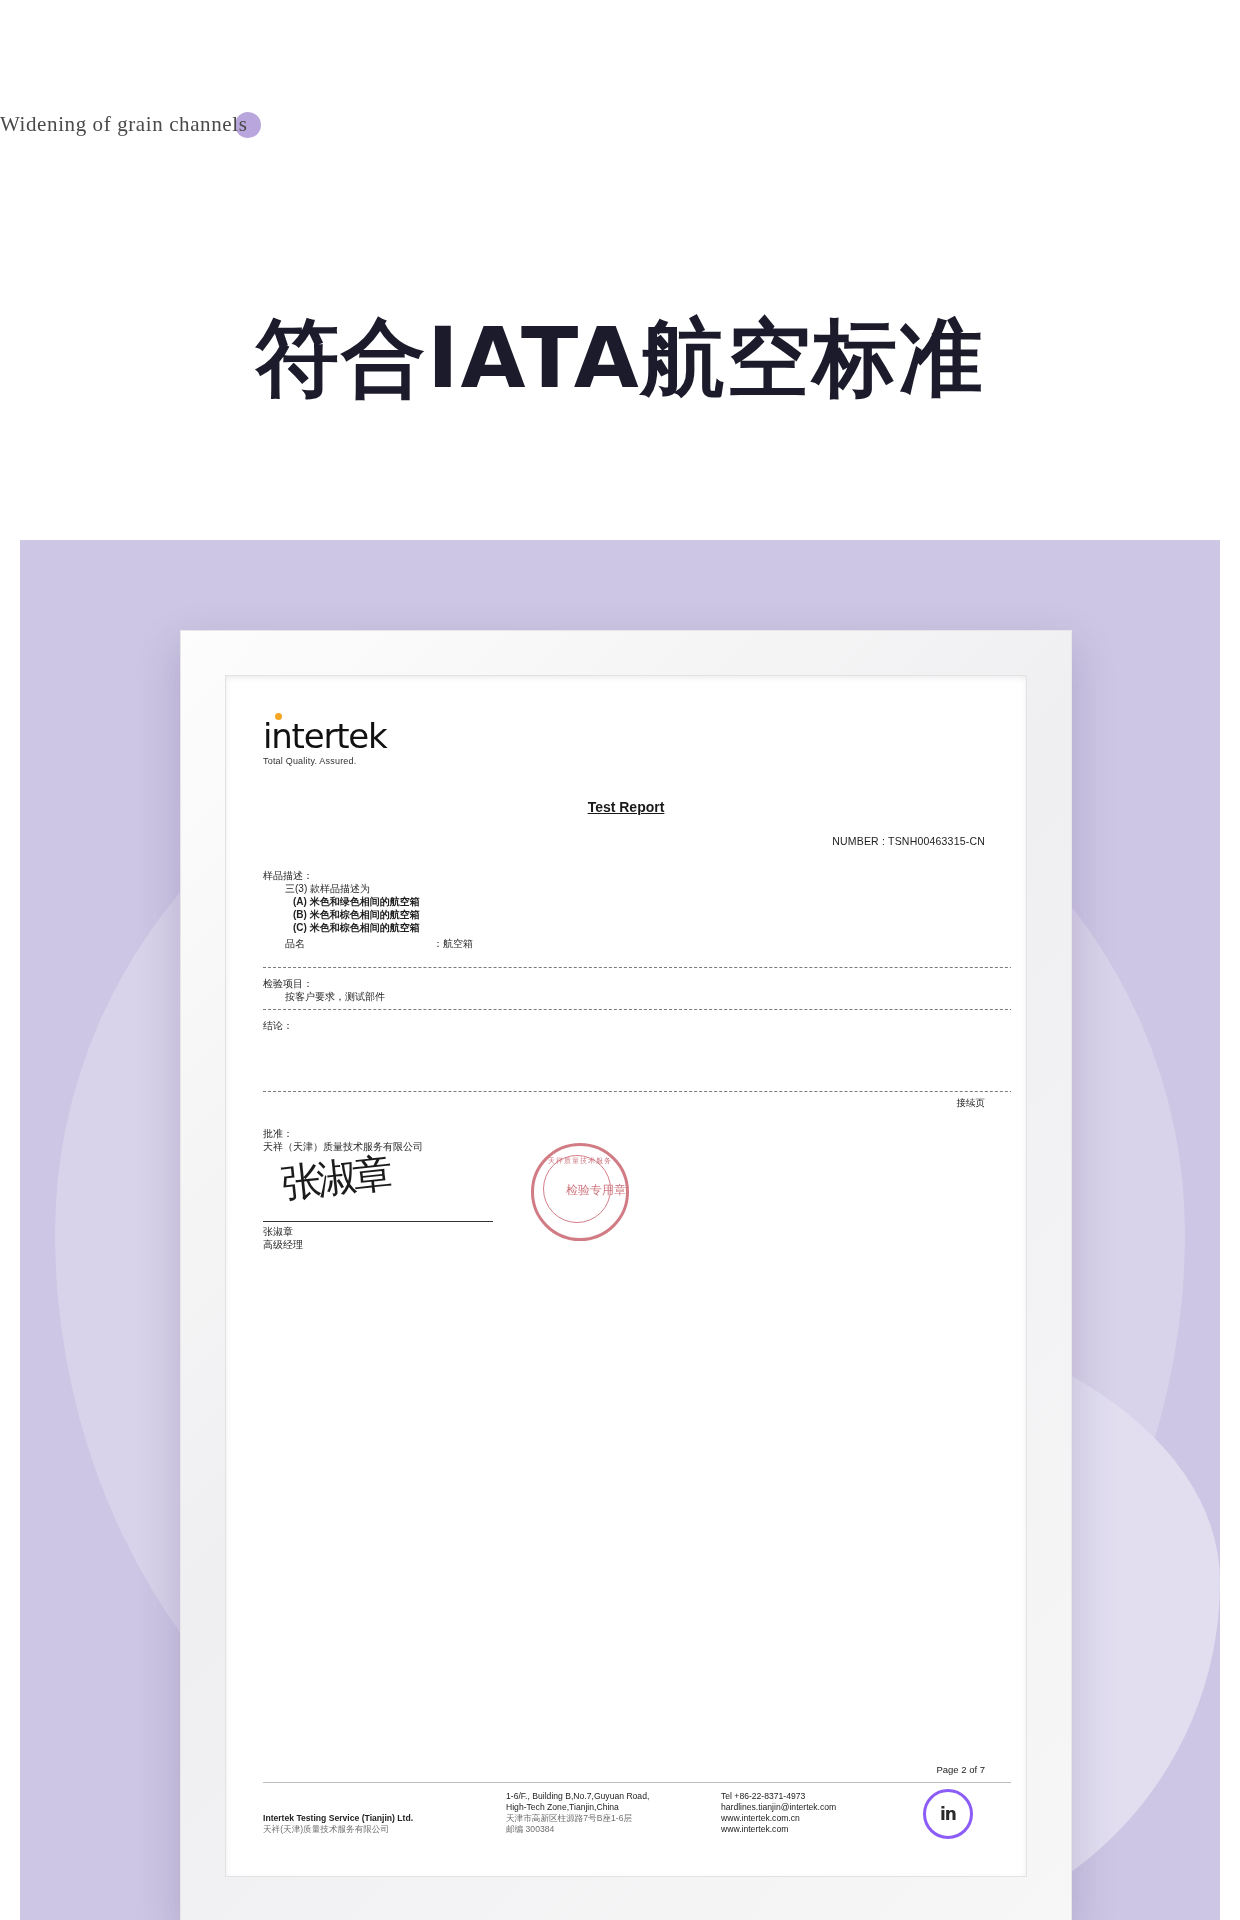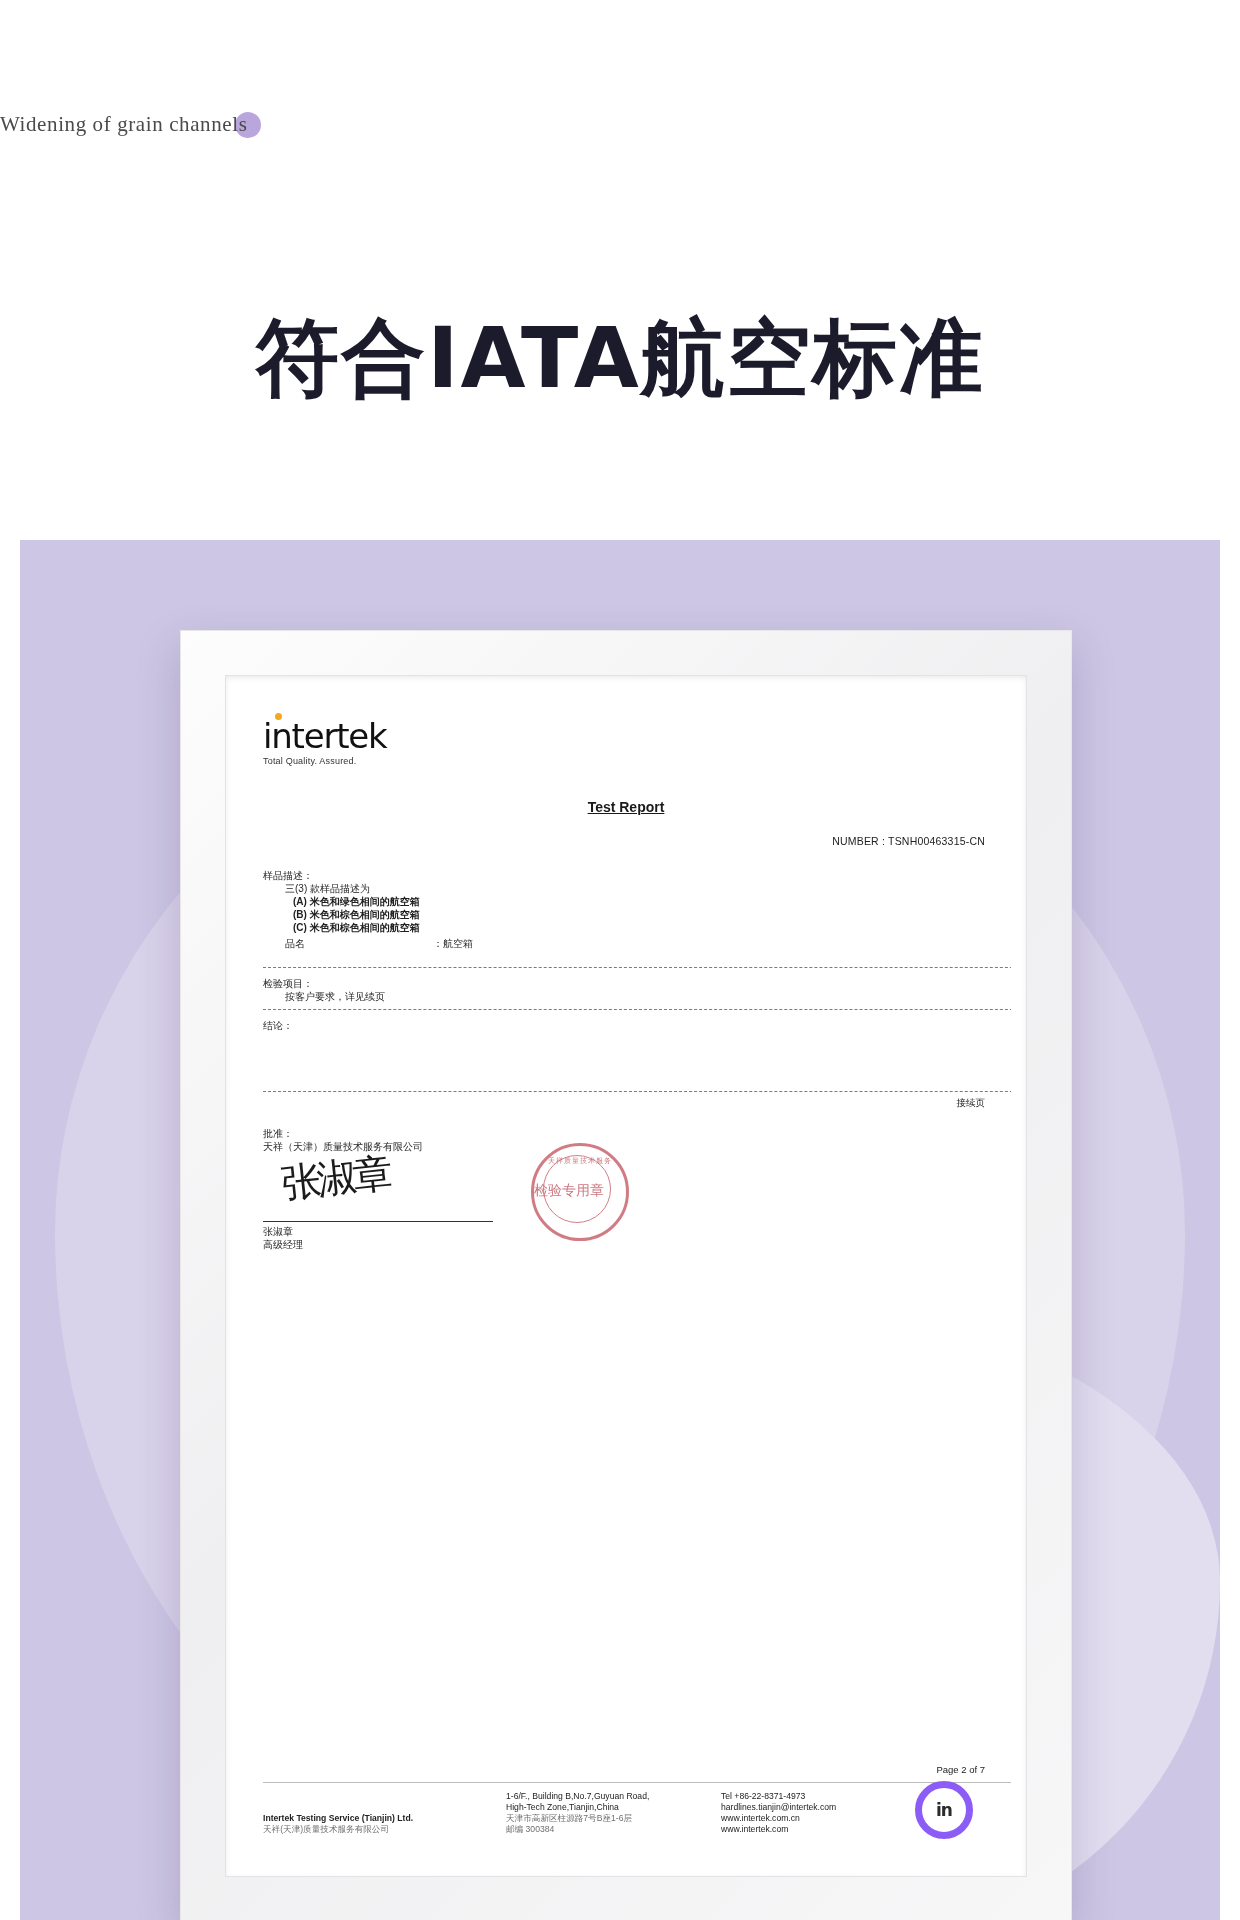--- a/index.html
+++ b/index.html
@@ -245,22 +245,22 @@
     position: absolute;
     left: 9px; top: 9px;
     width: 66px; height: 66px;
     border-radius: 50%;
     border: 1px solid #c04a57;
   }
   .stamp-text {
     position: absolute;
     left: 0; top: 36px;
     width: 92px;
-    text-align: left;
-    font-size: 14px;
+    text-align: right;
+    font-size: 12px;
     color: #b8424f;
     font-family: "DejaVu Sans", sans-serif;
   }
   .stamp-arc {
     position: absolute;
     left: 0; top: 10px;
     width: 92px;
     text-align: center;
     font-size: 7px;
     color: #b8424f;
@@ -287,21 +287,21 @@
   .foot-b { left: 265px; width: 210px; }
   .foot-c { left: 480px; width: 220px; }
   .foot-a .cn { color: #6f6f6f; }
   .foot-badge {
     position: absolute;
     right: 38px;
     bottom: 22px;
     width: 44px;
     height: 44px;
     border-radius: 50%;
-    border: 7px solid #8b5cf6;
+    border: 3px solid #8b5cf6;
     color: #2b2b2b;
     font-size: 17px;
     font-weight: bold;
     text-align: center;
     line-height: 44px;
     font-family: "DejaVu Sans", sans-serif;
     letter-spacing: -1px;
   }
   .page-no {
     position: absolute;
@@ -356,21 +356,21 @@
 
       <div class="sec" style="top:246px; width:790px;">
         <span class="indent-1">品名</span>
         <span style="position:absolute; left:170px;">：航空箱</span>
       </div>
 
       <div class="rule" style="top:276px;"></div>
 
       <div class="sec" style="top:286px;">
         <div>检验项目：</div>
-        <div class="indent-1">按客户要求，详见续页</div>
+        <div class="indent-1">按客户要求，测试部件</div>
       </div>
 
       <div class="rule" style="top:318px;"></div>
 
       <div class="sec" style="top:328px;">结论：</div>
 
 
       <div class="rule" style="top:400px;"></div>
       <div class="continued" style="top:406px;">接续页</div>
 

